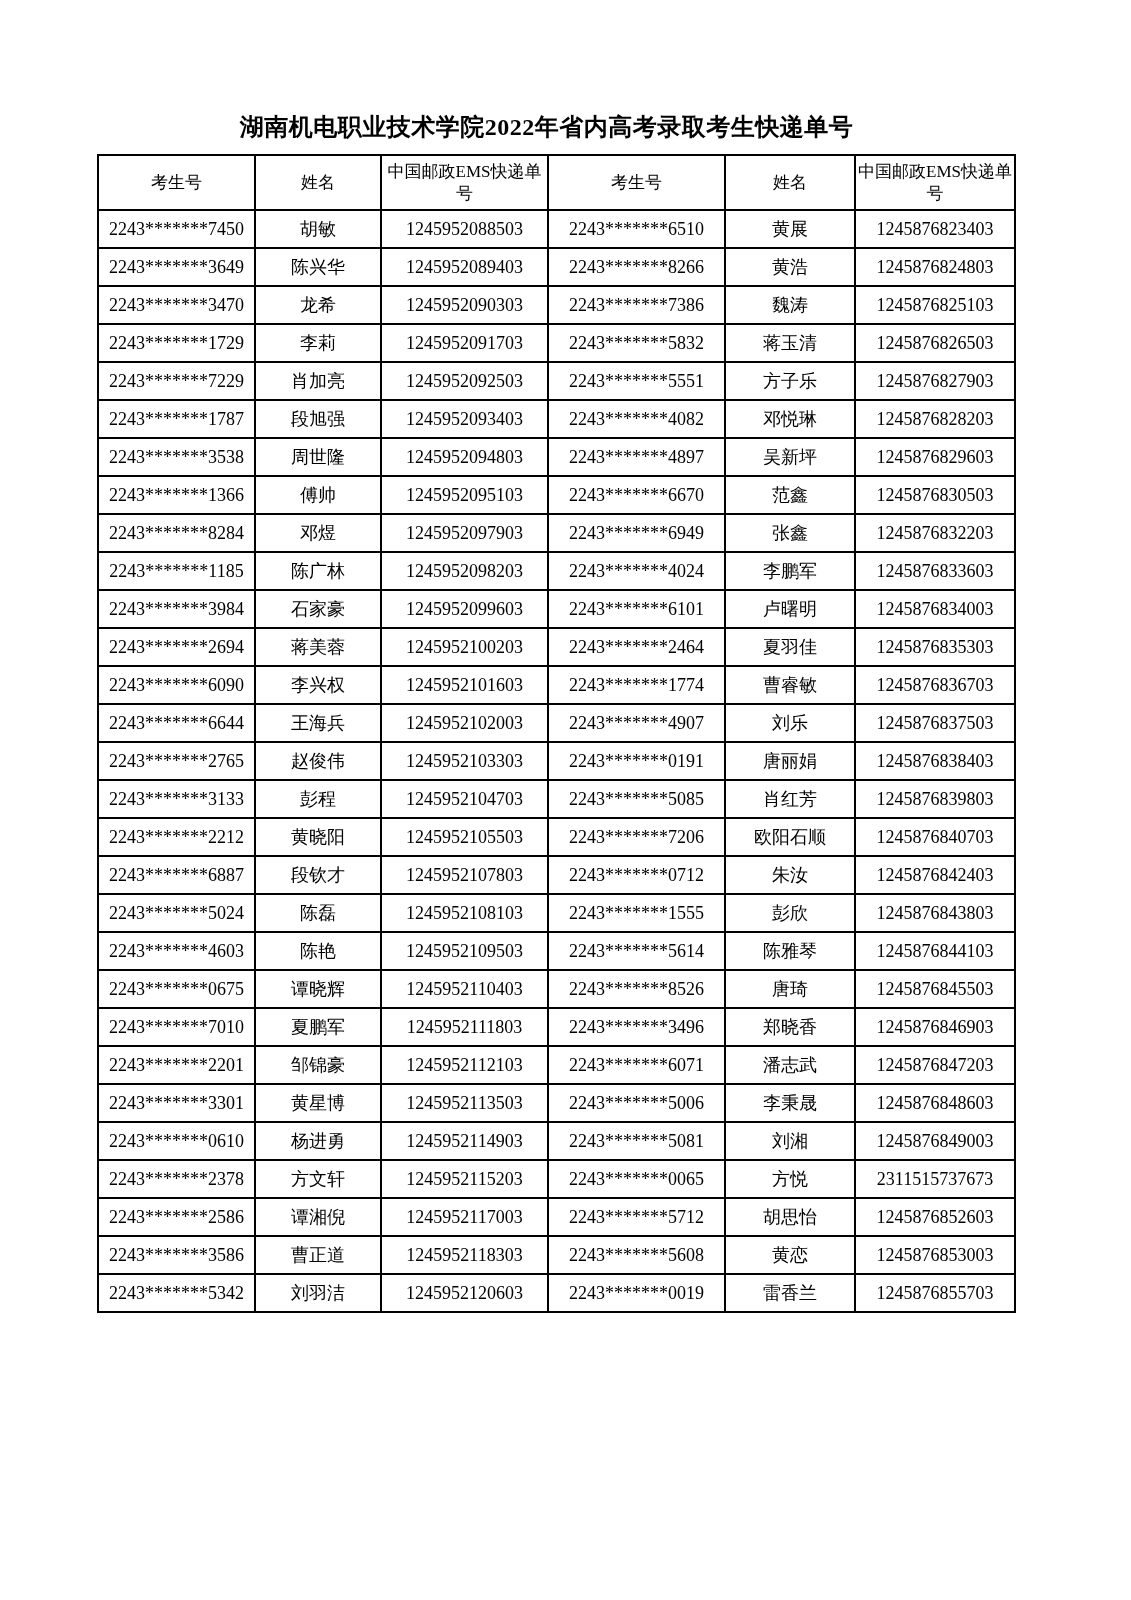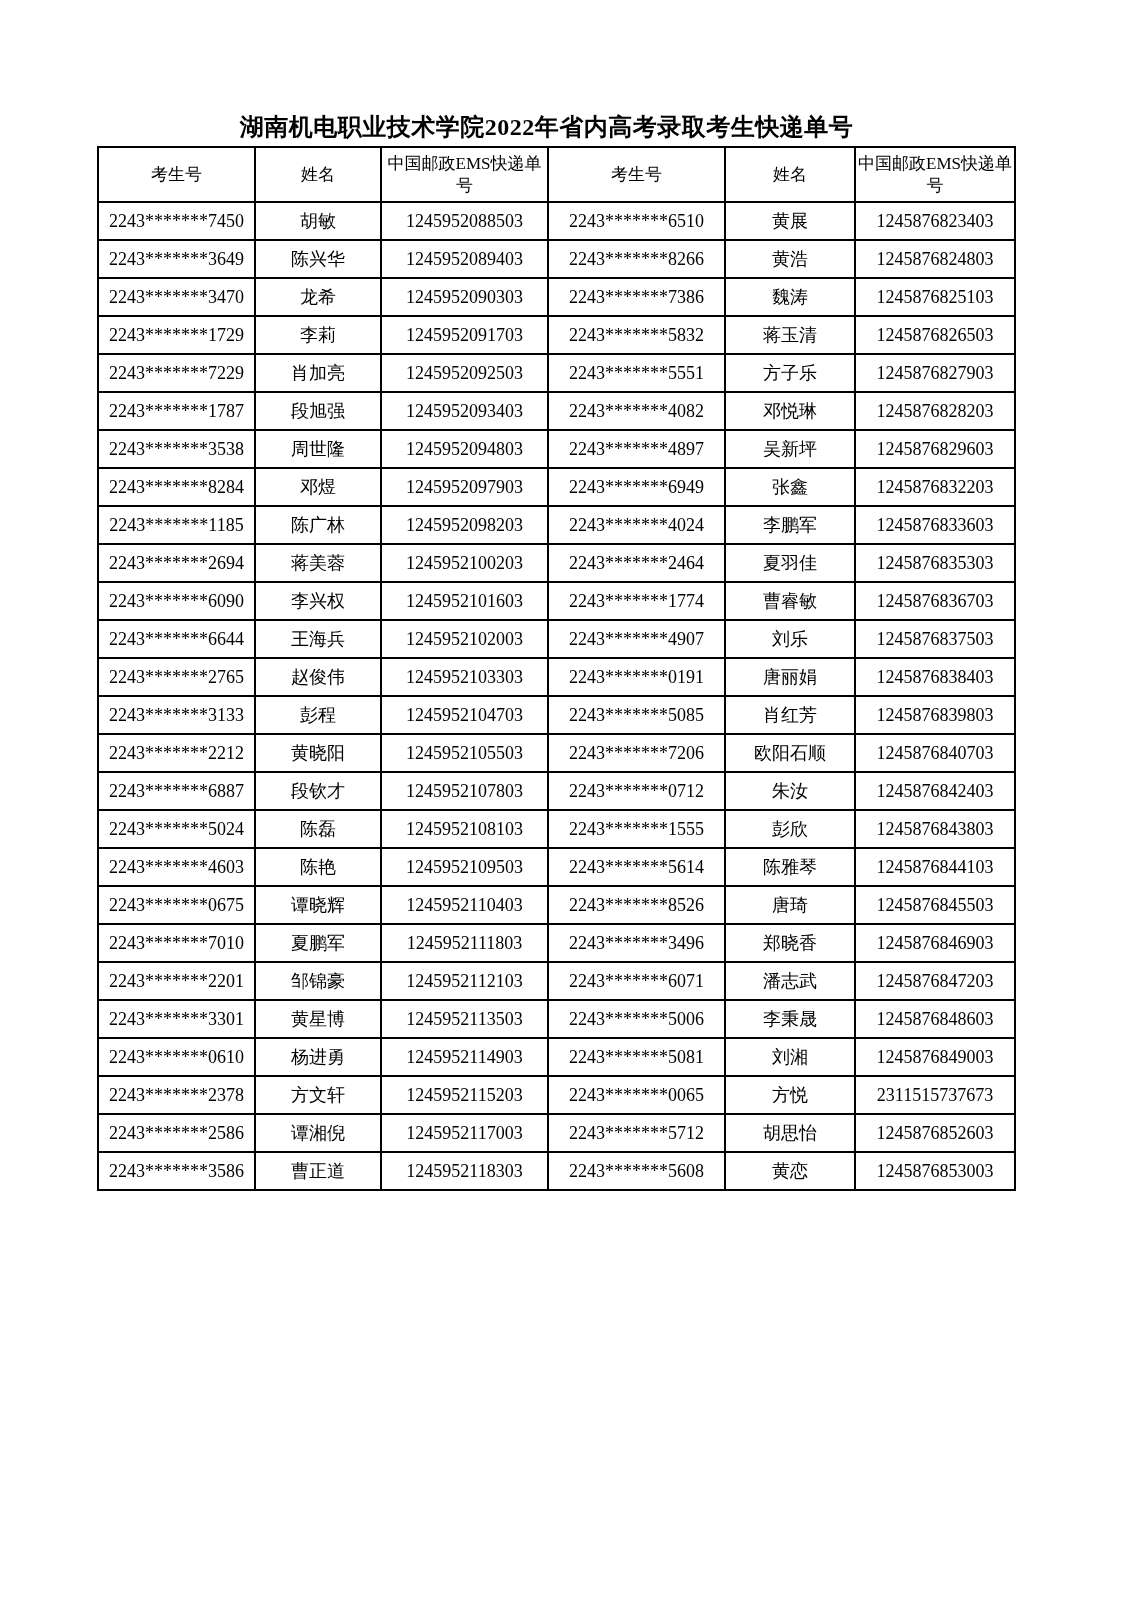--- a/index.html
+++ b/index.html
@@ -24,21 +24,21 @@
     text-align: center;
     font-size: 24px;
     line-height: 30px;
     font-weight: bold;
     letter-spacing: 0.5px;
   }
   table.grid {
     border-collapse: collapse;
     table-layout: fixed;
     margin-left: 97px;
-    margin-top: 4px;
+    margin-top: 12px;
     width: 917px;
   }
   table.grid th,
   table.grid td {
     border: 2px solid #000000;
     text-align: center;
     vertical-align: middle;
     padding: 0 2px;
     overflow: hidden;
     white-space: nowrap;
@@ -137,36 +137,52 @@
         </tr>
         <tr>
           <td>2243*******3538</td>
           <td>周世隆</td>
           <td>1245952094803</td>
           <td>2243*******4897</td>
           <td>吴新坪</td>
           <td>1245876829603</td>
         </tr>
         <tr>
+          <td>2243*******1366</td>
+          <td>傅帅</td>
+          <td>1245952095103</td>
+          <td>2243*******6670</td>
+          <td>范鑫</td>
+          <td>1245876830503</td>
+        </tr>
+        <tr>
           <td>2243*******8284</td>
           <td>邓煜</td>
           <td>1245952097903</td>
           <td>2243*******6949</td>
           <td>张鑫</td>
           <td>1245876832203</td>
         </tr>
         <tr>
           <td>2243*******1185</td>
           <td>陈广林</td>
           <td>1245952098203</td>
           <td>2243*******4024</td>
           <td>李鹏军</td>
           <td>1245876833603</td>
         </tr>
         <tr>
+          <td>2243*******3984</td>
+          <td>石家豪</td>
+          <td>1245952099603</td>
+          <td>2243*******6101</td>
+          <td>卢曙明</td>
+          <td>1245876834003</td>
+        </tr>
+        <tr>
           <td>2243*******2694</td>
           <td>蒋美蓉</td>
           <td>1245952100203</td>
           <td>2243*******2464</td>
           <td>夏羽佳</td>
           <td>1245876835303</td>
         </tr>
         <tr>
           <td>2243*******6090</td>
           <td>李兴权</td>
@@ -288,15 +304,23 @@
           <td>1245876852603</td>
         </tr>
         <tr>
           <td>2243*******3586</td>
           <td>曹正道</td>
           <td>1245952118303</td>
           <td>2243*******5608</td>
           <td>黄恋</td>
           <td>1245876853003</td>
         </tr>
+        <tr>
+          <td>2243*******5342</td>
+          <td>刘羽洁</td>
+          <td>1245952120603</td>
+          <td>2243*******0019</td>
+          <td>雷香兰</td>
+          <td>1245876855703</td>
+        </tr>
       </tbody>
   </table>
 </div>
 
 </body></html>

